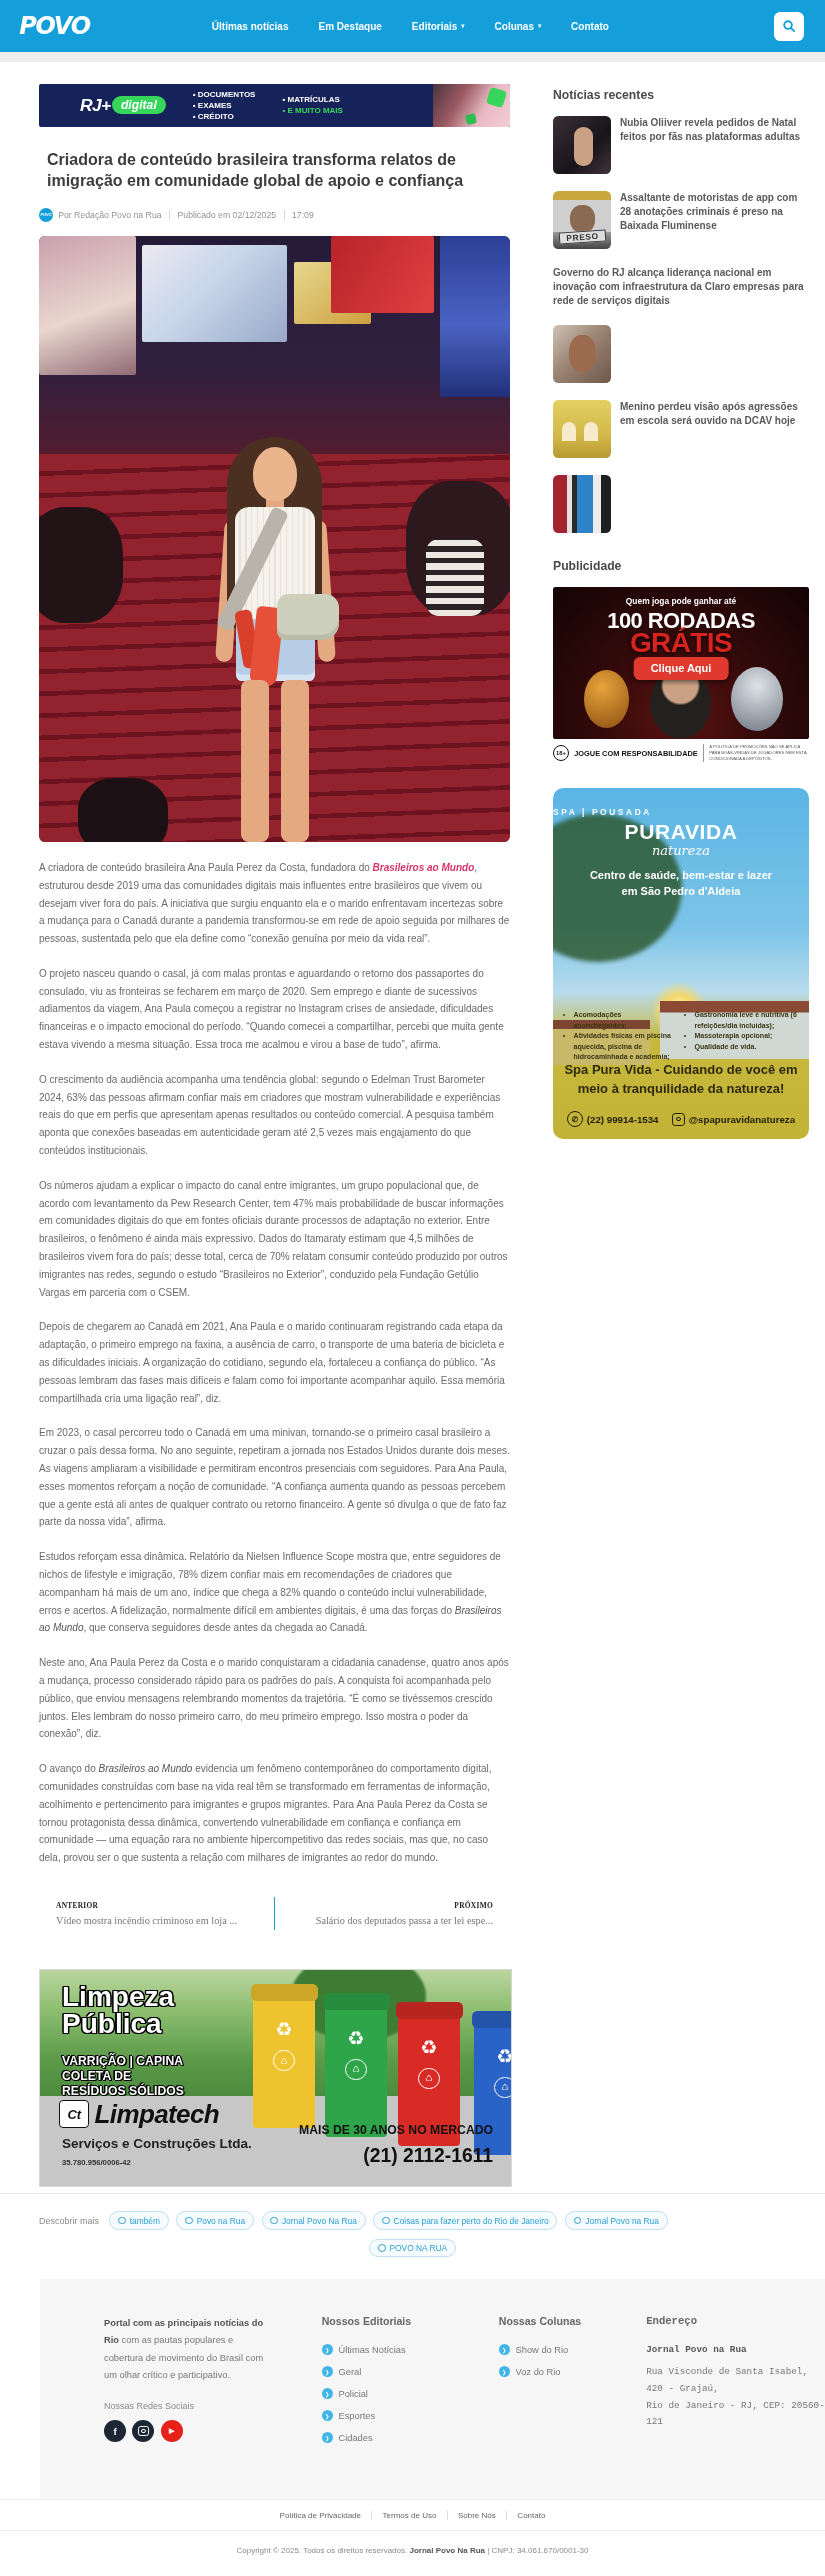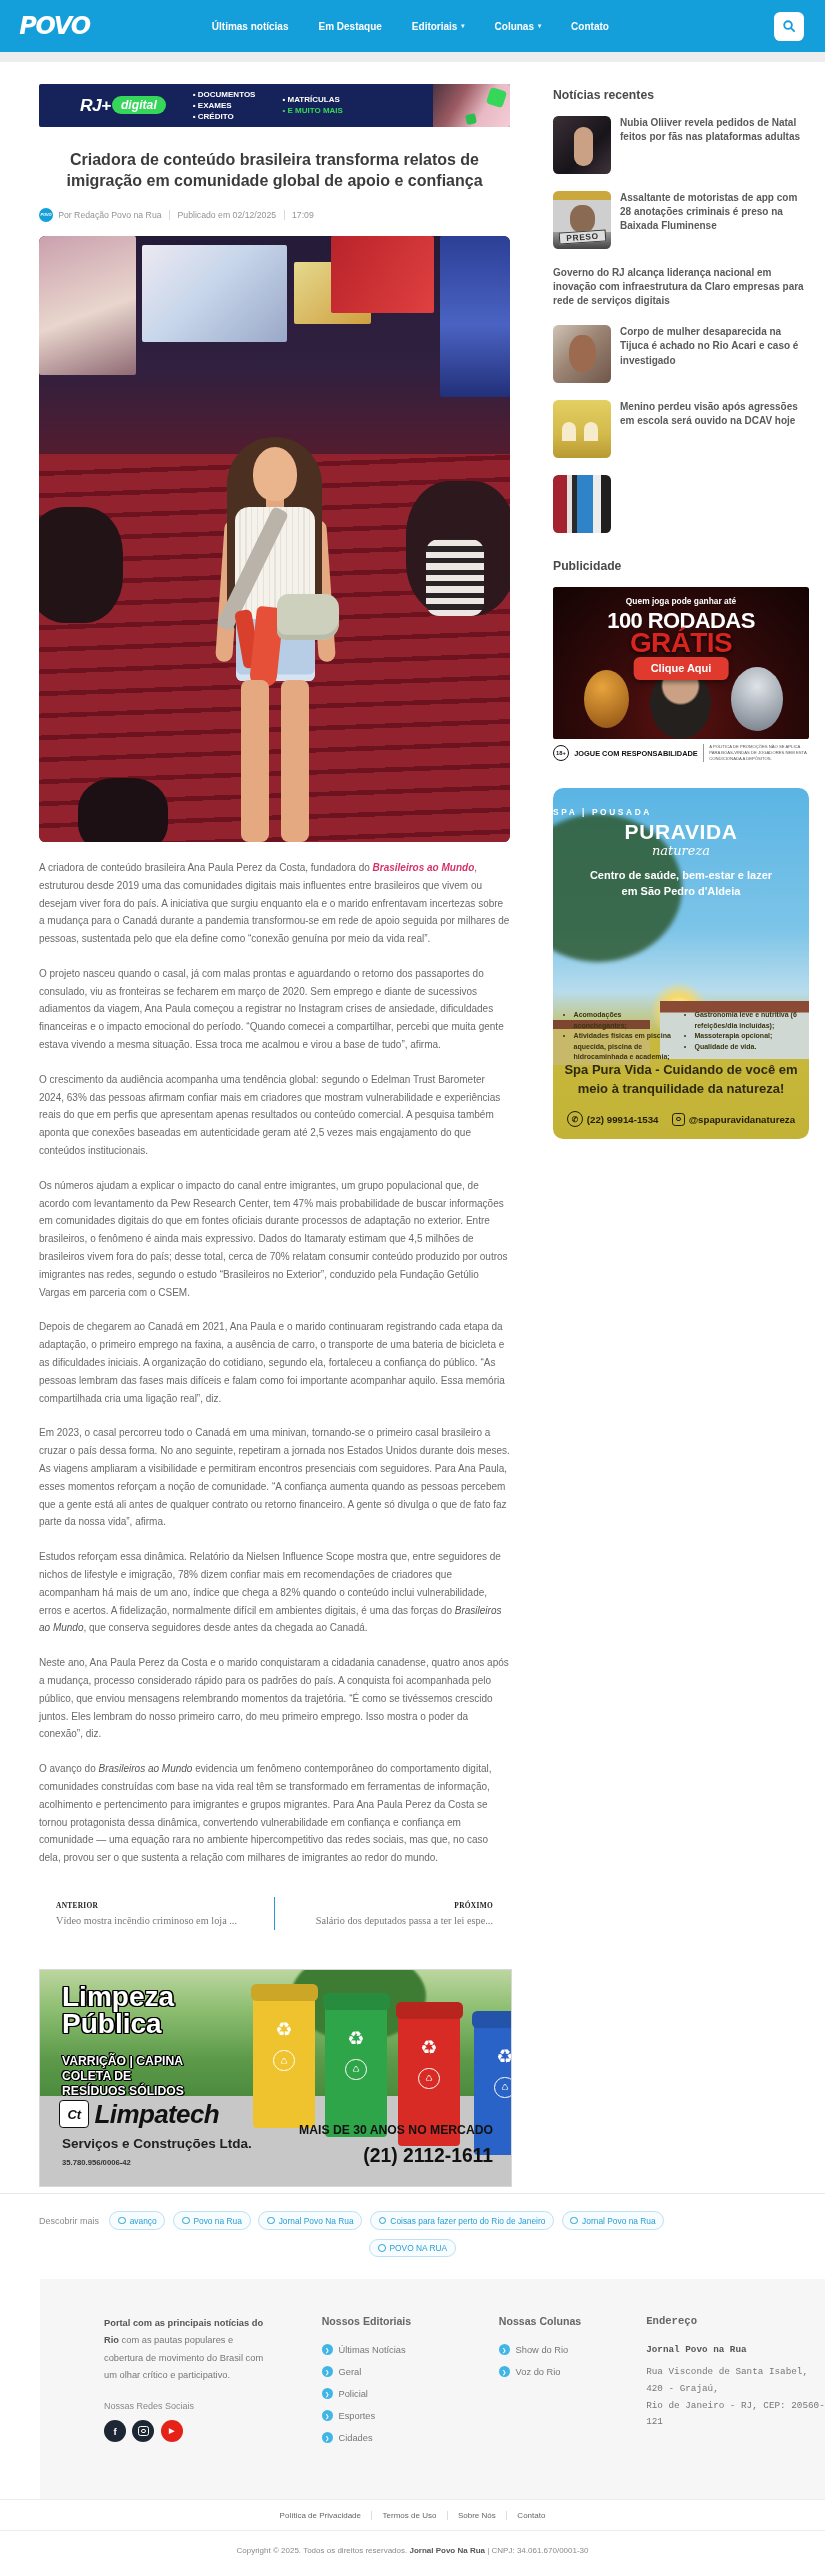--- a/index.html
+++ b/index.html
@@ -26,21 +26,21 @@
           padding:1.9px 9px;border-radius:9px;}
   .tb-col{margin-left:27px;}
   .tb-col div{color:#fff;font-weight:800;font-size:8px;line-height:11px;}
   .tb-col div::before{content:"• ";}
   .tb-green{color:#35d65a !important;}
   .tb-photo{position:absolute;right:0;top:0;width:77px;height:43px;
         background:linear-gradient(120deg,#4b3340 0%,#9c5b62 35%,#e8b9c4 65%,#f4cdd6 100%);}
   .tb-puz{position:absolute;right:5.2px;top:5.2px;width:17px;height:17px;background:#35d65a;border-radius:3.9px;transform:rotate(18deg);}
   .tb-puz2{position:absolute;right:34px;bottom:2.6px;width:10.3px;height:10.3px;background:#2bbf4e;border-radius:2.6px;transform:rotate(-12deg);}
   
-  .title{margin:22px 14px 0;font-size:16px;line-height:1.32;font-weight:700;color:#3c3c3c;text-align:center;}
+  .title{margin:22px 8px 0;font-size:16px;line-height:1.32;font-weight:700;color:#3c3c3c;}
   .byline{margin-top:17px;display:flex;align-items:center;font-size:8.7px;color:#949494;}
   .avatar{width:14px;height:14px;border-radius:50%;background:#149fda;color:#fff;font-weight:800;
           font-size:3.9px;display:flex;align-items:center;justify-content:center;margin-right:5.2px;font-style:italic;}
   .bsep{display:inline-block;width:0.6px;height:9.7px;background:#d9d9d9;margin:0 7.7px;}
   
   .hero{margin-top:14px;width:471px;height:606px;border-radius:6.4px;overflow:hidden;position:relative;
         background:linear-gradient(180deg,#241b38 0%,#31203f 22%,#5c1b2a 40%,#7c2130 60%,#8a2533 100%);}
   .bb{position:absolute;border-radius:1.9px;}
   .bb1{left:0;top:0;width:97px;height:139px;background:linear-gradient(160deg,#caa0ae,#e9d6cd 55%,#8f6a74);}
   .bb2{left:103px;top:9px;width:145px;height:97px;background:linear-gradient(135deg,#ece9f2,#c7d6ea 45%,#9aa8c8);}
@@ -387,21 +387,20 @@
         </div>
       <div class="sb-title">Assaltante de motoristas de app com 28 anotações criminais é preso na Baixada Fluminense</div>
     </div>
     <div class="sb-item">
       <div class="sb-title">Governo do RJ alcança liderança nacional em inovação com infraestrutura da Claro empresas para rede de serviços digitais</div>
     </div>
     <div class="sb-item">
       <div class="sb-thumb t4">
           <div class="sk"></div>
         </div>
-      <div class="sb-title">Corpo de mulher desaparecida na Tijuca é achado no Rio Acari e caso é investigado</div>
     </div>
     <div class="sb-item">
       <div class="sb-thumb t5">
           <div class="arch"></div>
         </div>
       <div class="sb-title">Menino perdeu visão após agressões em escola será ouvido na DCAV hoje</div>
     </div>
     <div class="sb-item">
       <div class="sb-thumb t6"></div>
     </div>
@@ -463,21 +462,21 @@
       </div>
     </div>
   </div>
 </div>
 
 <div class="tags">
   <div class="tagrow">
     <span class="taglabel">Descobrir mais</span>
     <span class="pill">
         <span class="ring"></span>
-        <span>avanço</span>
+        <span>também</span>
       </span>
     <span class="pill">
         <span class="ring"></span>
         <span>Povo na Rua</span>
       </span>
     <span class="pill">
         <span class="ring"></span>
         <span>Jornal Povo Na Rua</span>
       </span>
     <span class="pill">

